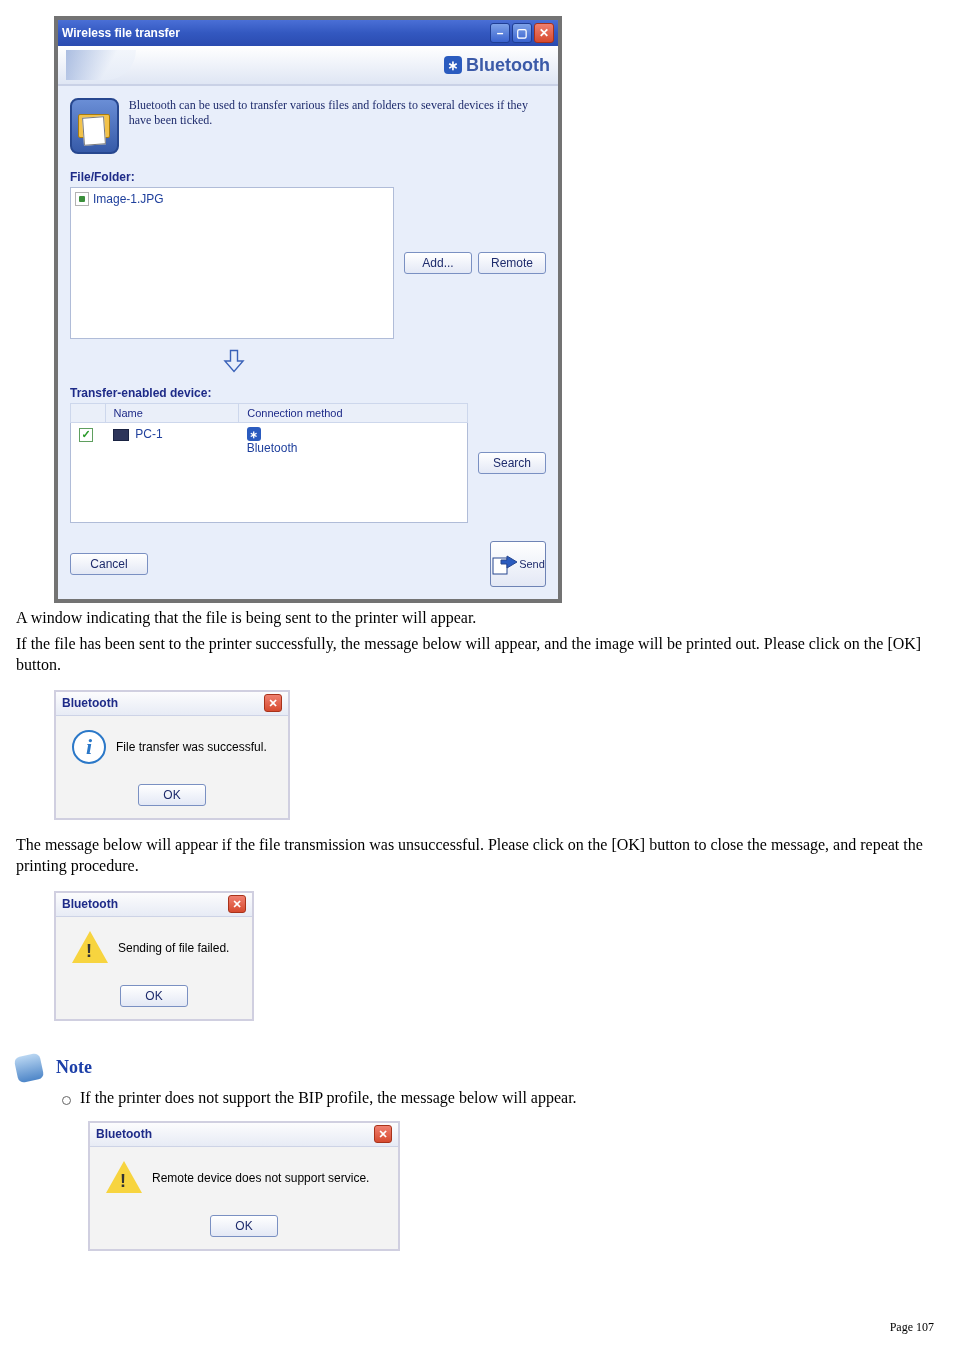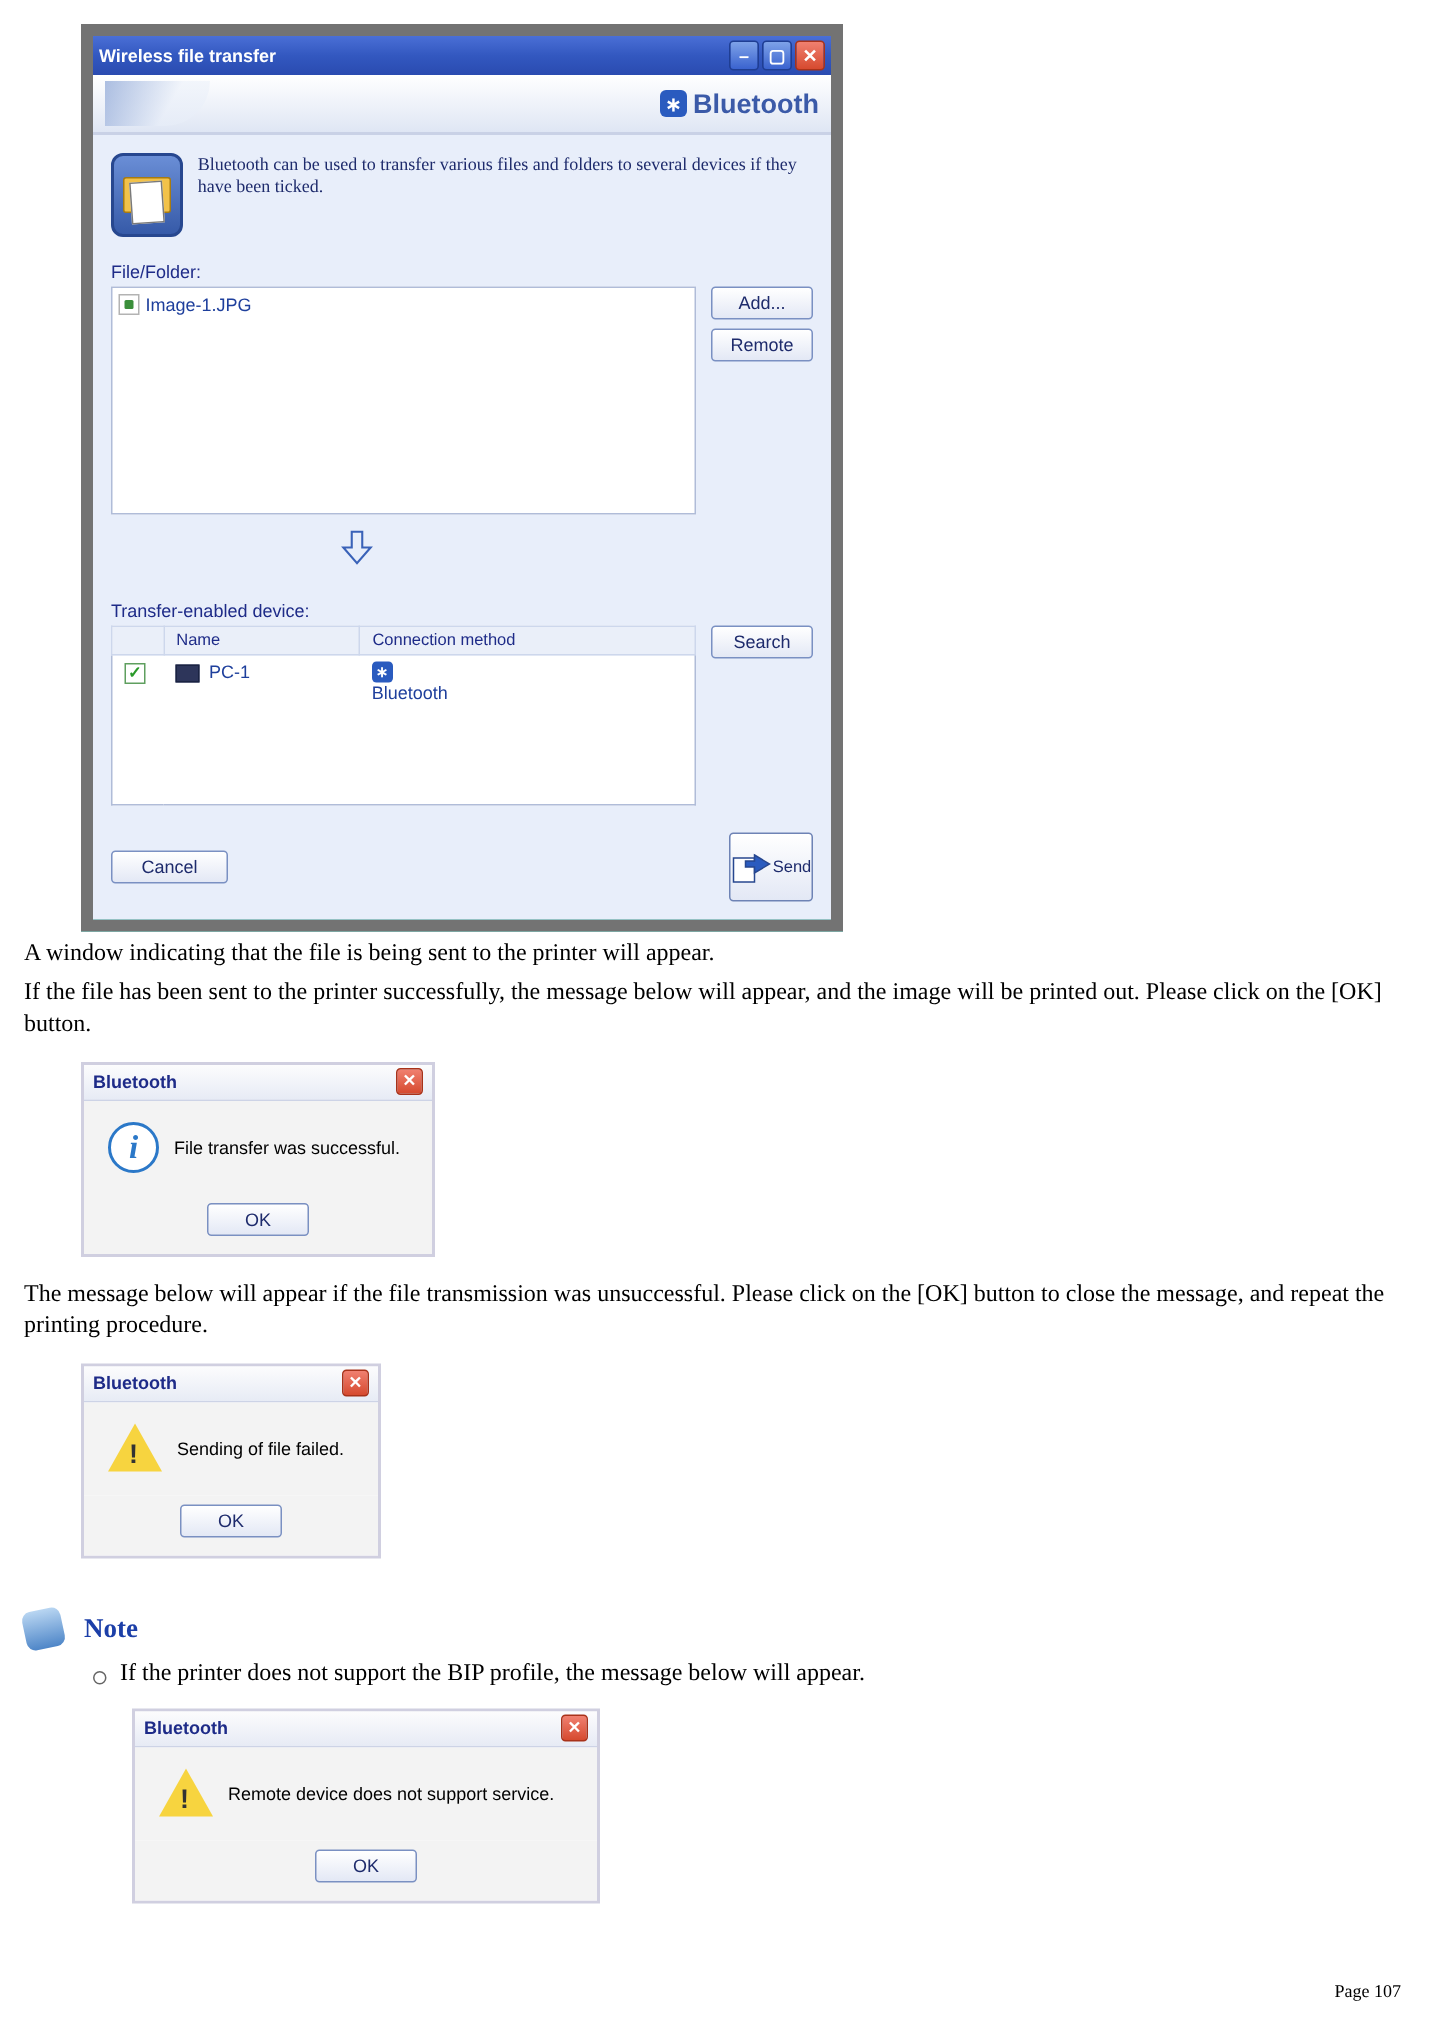--- a/index.html
+++ b/index.html
@@ -6,22 +6,22 @@
   body {
     margin: 0;
     padding: 16px;
     font-family: "Times New Roman", serif;
     font-size: 16px;
     color: #000;
     background: #fff;
   }
   p { margin: 4px 0; line-height: 1.35; }
   .win {
-    border: 8px solid #737373;
-    background: #14b8a6;
+    border: 4px solid #737373;
+    background: #c4b5fd;
     font-family: Tahoma, Arial, sans-serif;
     font-size: 12px;
   }
   .titlebar {
     height: 26px;
     background: linear-gradient(#4a6fd6, #3358c0 50%, #2a4bb0);
     display: flex;
     align-items: center;
     padding: 0 4px;
     color: #fff;
@@ -80,38 +80,38 @@
     border: 1px solid #a87b10; border-radius: 2px;
     position: relative;
   }
   .folder-glyph::before {
     content: ""; position: absolute; left: 4px; top: 2px;
     width: 20px; height: 26px; background: #fff;
     border: 1px solid #7a7a7a;
     transform: rotate(-4deg);
   }
   .info-text { color: #1e2b6c; font-size: 12px; }
-  .section-label { color: #1e2b88; font-weight: normal; margin: 16px 0 3px; }
+  .section-label { color: #1e2b88; font-weight: bold; margin: 6px 0 3px; }
   .file-list {
     background: #fff; border: 1px solid #b0bcd8;
     height: 152px; padding: 4px;
     color: #1e3f9c;
     display:flex; flex-direction:column;
   }
   .file-row { display: flex; align-items: center; gap: 4px; font-size: 12px; }
   .file-ico {
     width: 14px; height: 14px;
     background: #fff; border: 1px solid #b3b3b3;
     position: relative;
   }
   .file-ico::after {
     content: ""; position: absolute; left: 3px; top: 3px;
     width: 6px; height: 6px; background: #3b8f3b; border-radius: 1px;
   }
-  .side-btns { display: flex; flex-direction: column; gap: 6px; margin-left: 10px; align-items: center; }
+  .side-btns { display: flex; flex-direction: row; gap: 6px; margin-left: 10px; align-items: center; }
   .xpbtn {
     min-width: 68px; padding: 3px 10px;
     font-size: 12px; color: #1e2b6c;
     background: linear-gradient(#ffffff, #e3e8f5);
     border: 1px solid #7a90c2;
     border-radius: 3px;
     text-align: center;
     cursor: pointer;
   }
   .row { display: flex; }

